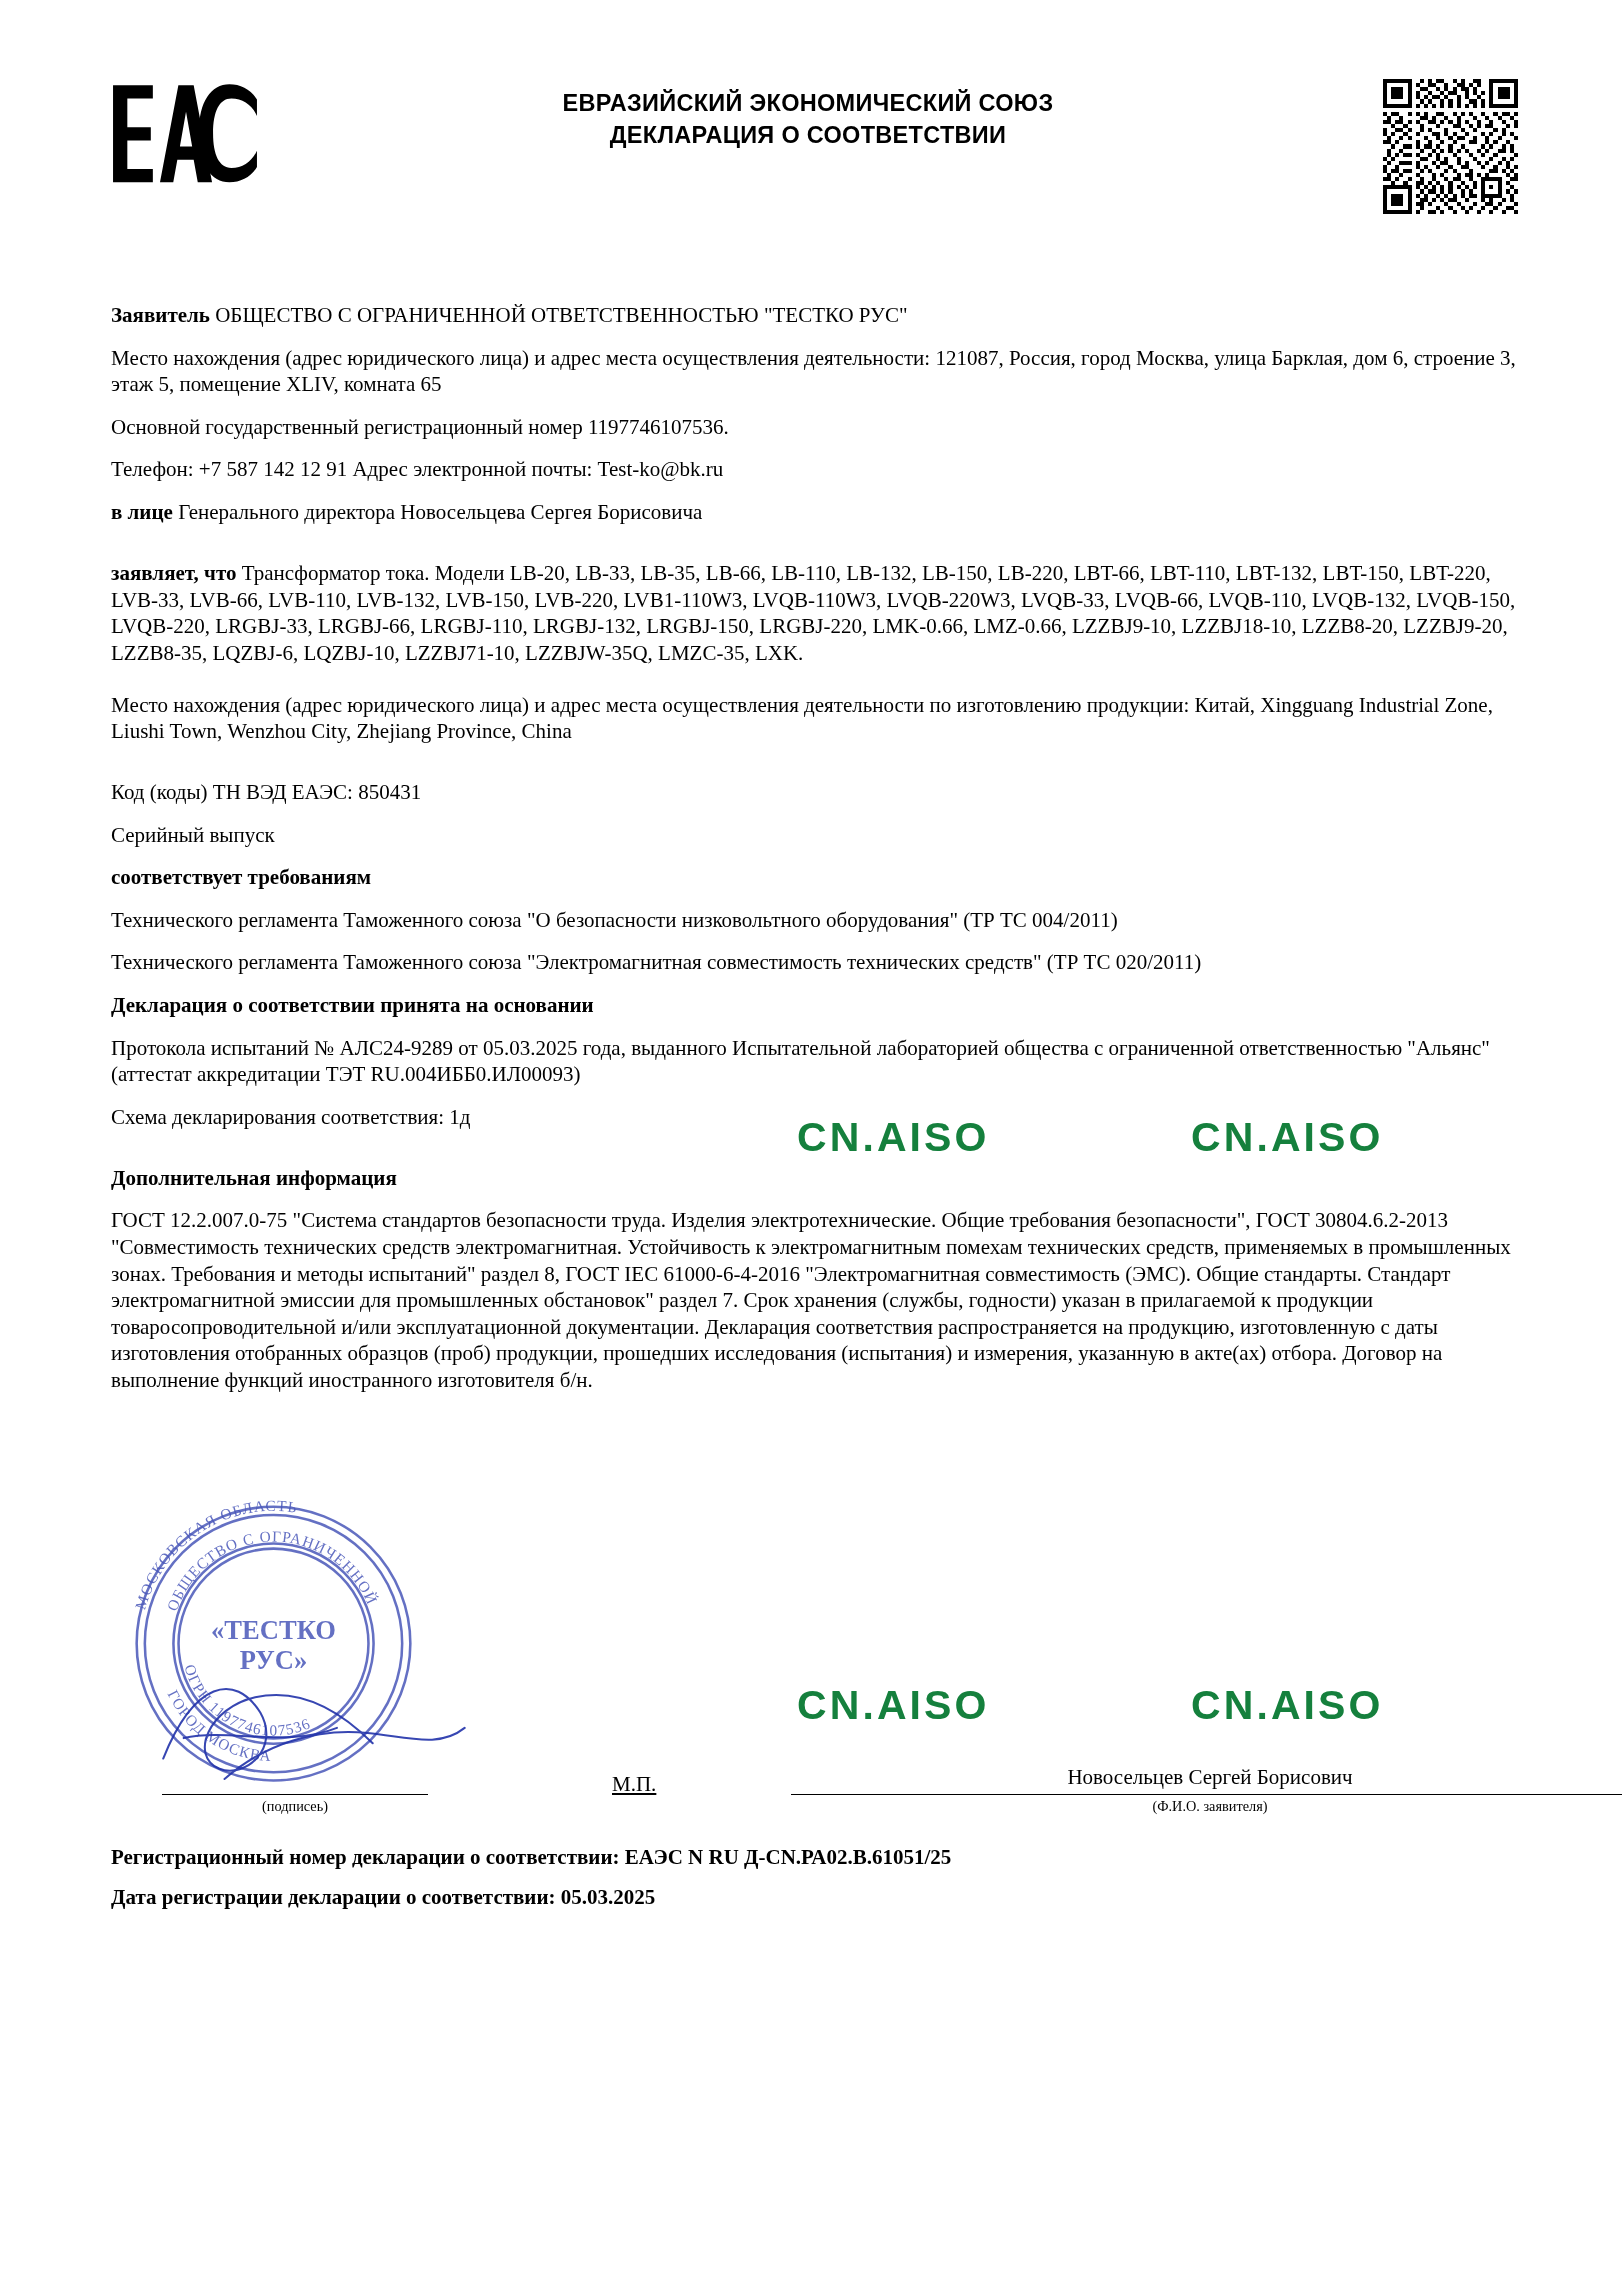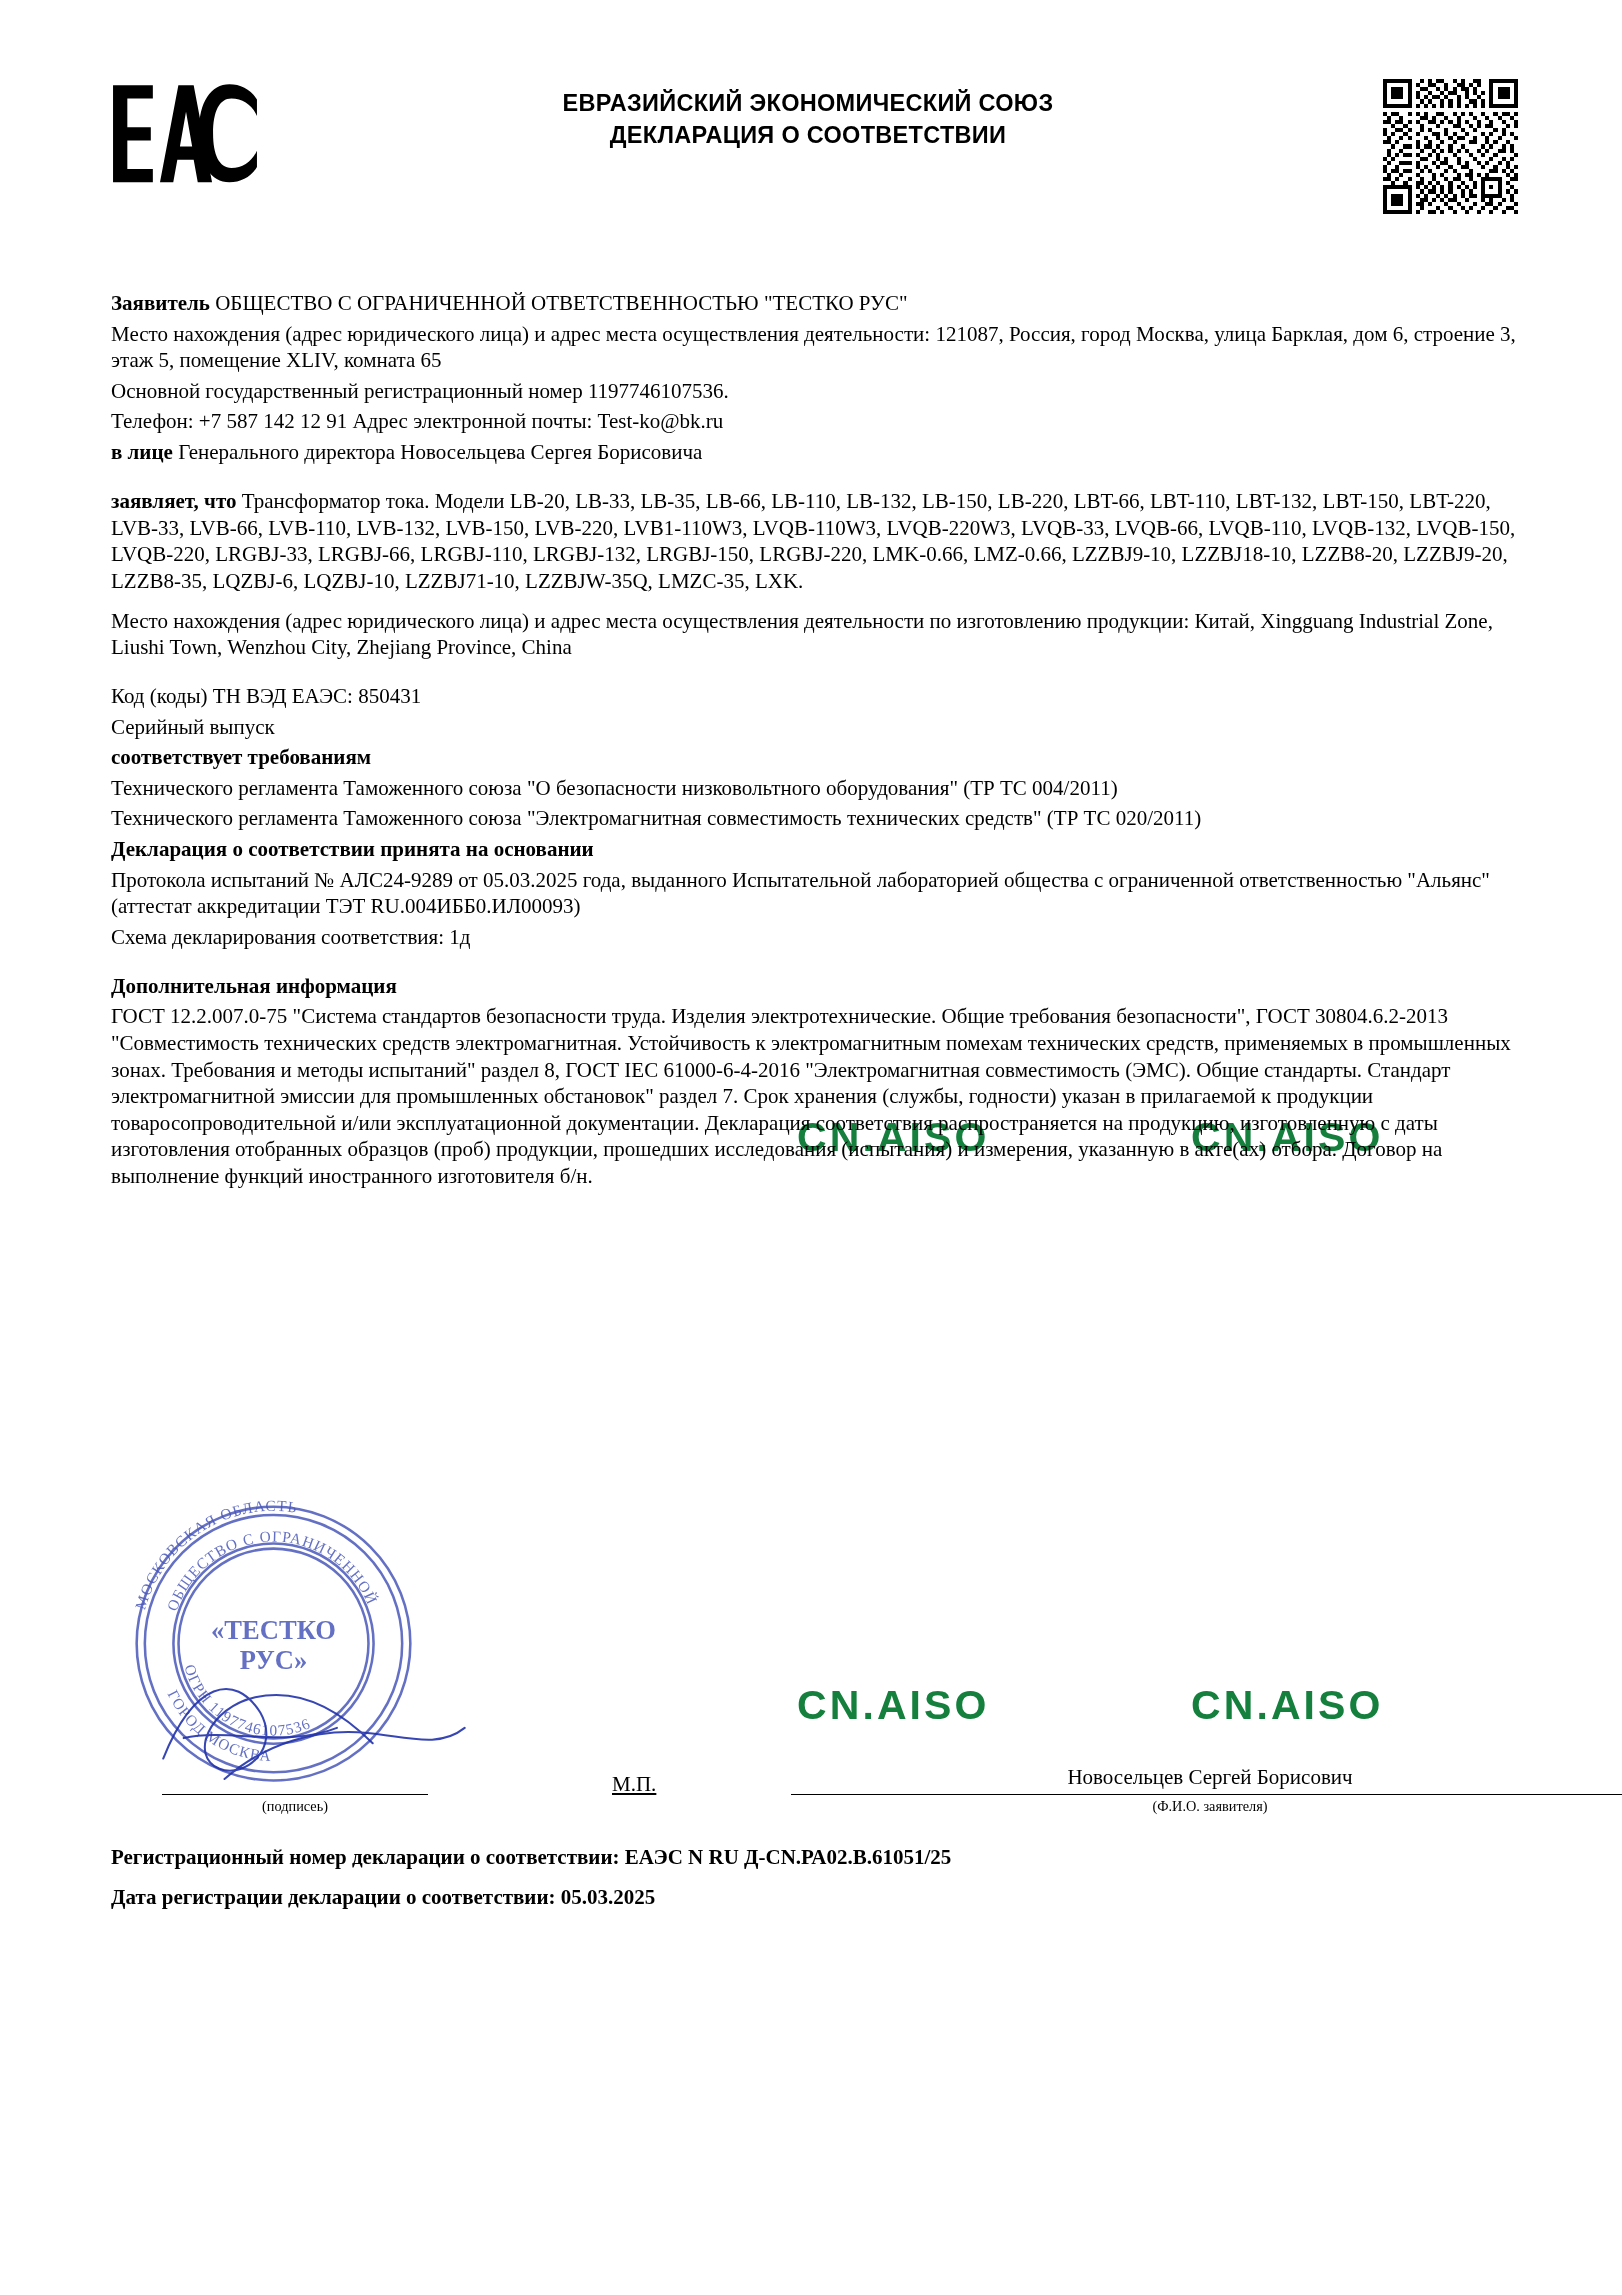--- a/index.html
+++ b/index.html
@@ -64,21 +64,21 @@
   
   .content {
     position: absolute;
     left: 111px;
     top: 286px;
     width: 1411px;
     font-size: 21px;
     line-height: 26.6px;
   }
   .content p {
-    margin: 4px 0 1px 0;
+    margin: 16px 0 1px 0;
     font-family: Liberation Serif, serif;
   }
   .gap-sm { height: 8.2px; }
   .gap-md { height: 17.4px; }
   b, .b { font-weight: bold; }
 
   
   .sig-area {
     position: absolute;
     left: 111px;

